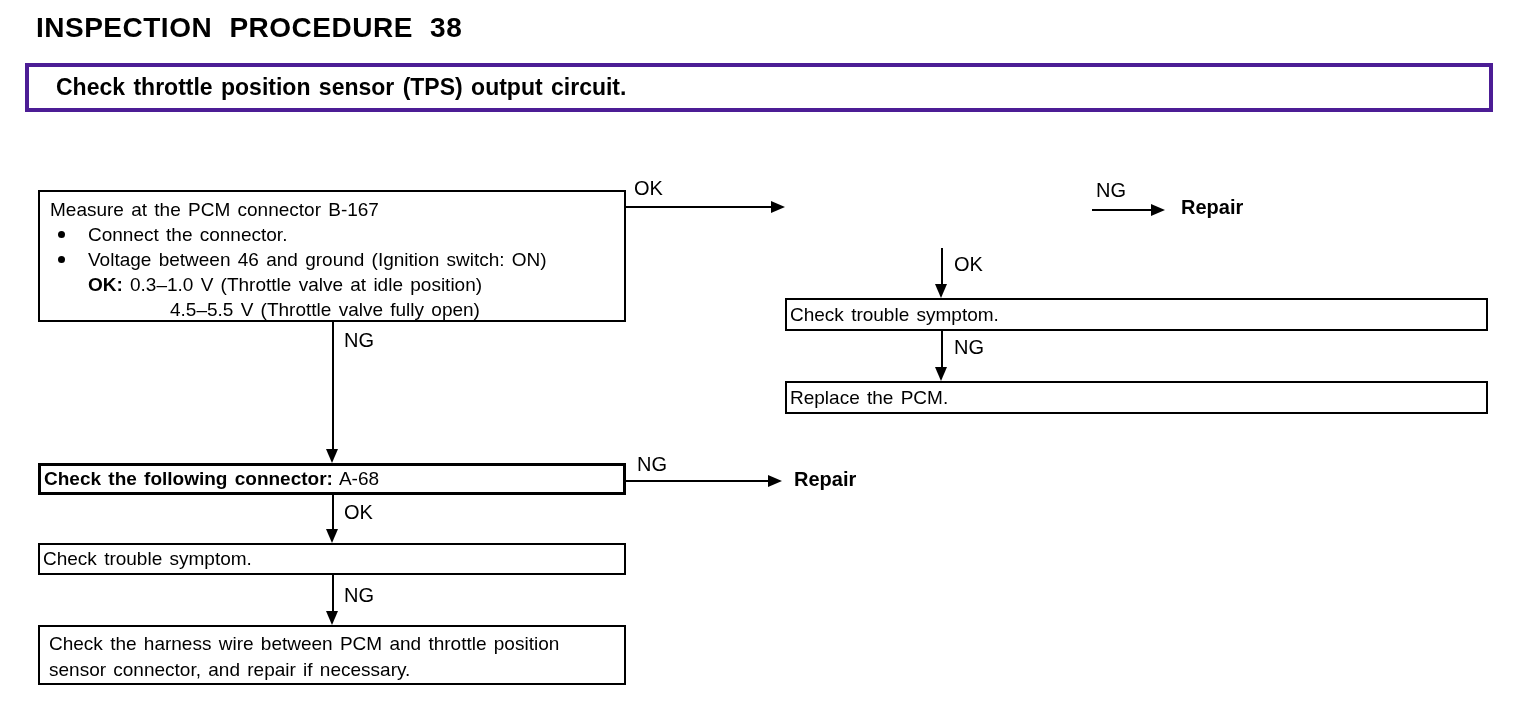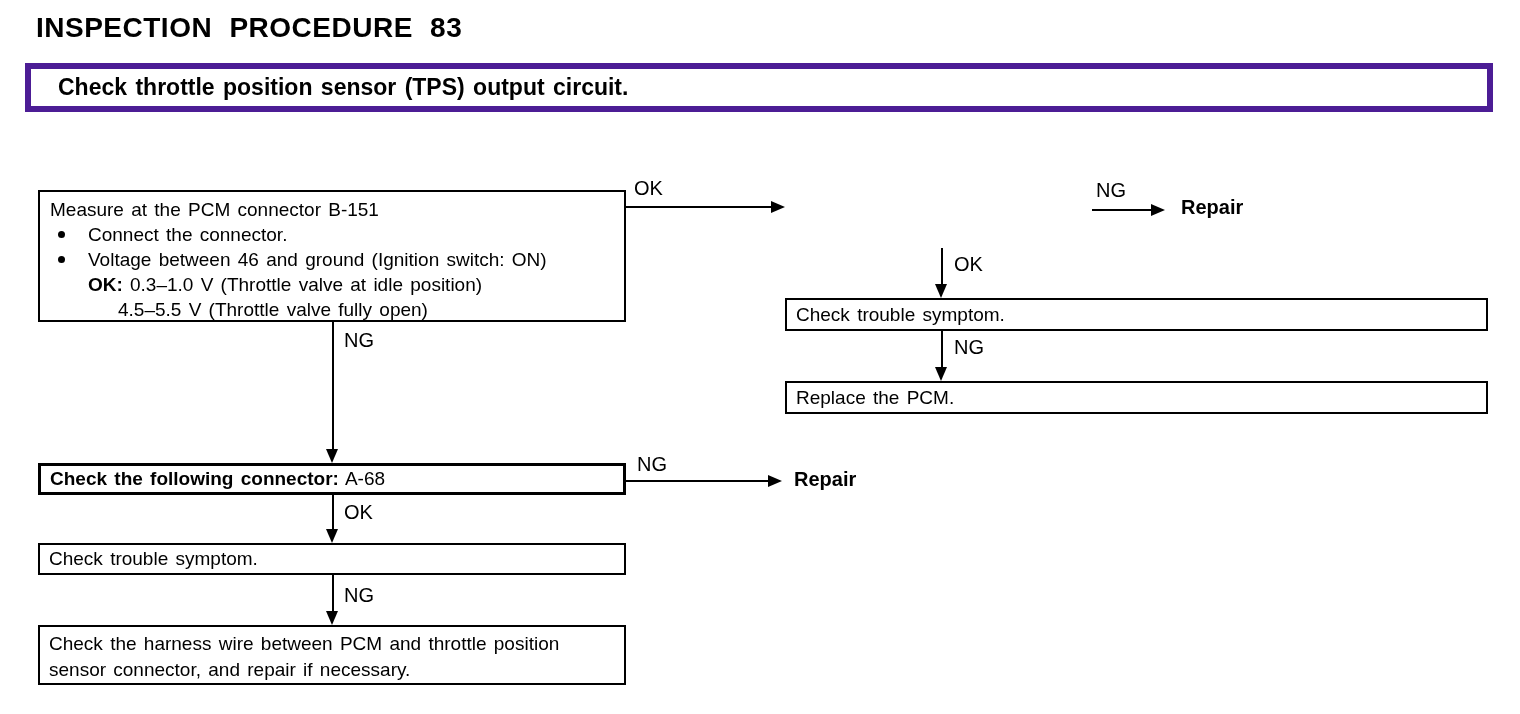--- a/index.html
+++ b/index.html
@@ -18,57 +18,57 @@
   .page-title {
     left: 36px; top: 12px;
     font-size: 28px; font-weight: bold;
     letter-spacing: 0.5px; word-spacing: 9px;
     white-space: nowrap;
   }
 
   
   .header-box {
     left: 25px; top: 63px; width: 1468px; height: 49px;
-    border: 6px solid #4c1d95;
+    border: 4px solid #4c1d95;
     display: flex; align-items: center;
     padding-left: 27px;
     font-size: 23px; font-weight: bold; word-spacing: 2px;
     white-space: nowrap;
   }
 
   
   .flow-box {
     border: 2px solid #000;
     background: #fff;
     font-size: 19px;
     word-spacing: 2px;
   }
   .flow-box.thick { border-width: 3px; }
   .one-line {
     display: flex; align-items: center;
-    padding-left: 9px;
+    padding-left: 3px;
     white-space: nowrap;
   }
 
   
   .measure-box {
     left: 38px; top: 190px; width: 588px; height: 132px;
     padding: 5px 10px 0 10px;
     line-height: 25px;
   }
   .measure-box .row { display: flex; }
   .bullet-dot {
     width: 7px; height: 7px; border-radius: 50%;
     background: #000; flex: 0 0 auto;
     margin: 9px 0 0 8px;
   }
   .bullet-text { margin-left: 23px; white-space: nowrap; text-align: center; }
   .ok-row { margin-left: 38px; }
   .ok-key { font-weight: bold; display: inline-block; width: 42px; flex: 0 0 auto; }
-  .spec2-row { margin-left: 68px; text-align: center; }
+  .spec2-row { margin-left: 120px; text-align: center; }
   .nowrap { white-space: nowrap; }
 
   
   .b109-box {
     left: 785px; top: 192px; width: 307px; height: 56px;
     padding: 1px 10px 0 12px;
     line-height: 24px;
     font-weight: bold;
   }
   .b109-line1 { word-spacing: 5px; white-space: nowrap; }
@@ -105,29 +105,29 @@
 
   
   .edge-label { font-size: 20px; white-space: nowrap; }
   .repair-label { font-size: 20px; font-weight: bold; white-space: nowrap; }
 </style>
 </head>
 <body>
 
 <div id="canvas">
 
-  <div class="abs page-title">INSPECTION PROCEDURE 83</div>
+  <div class="abs page-title">INSPECTION PROCEDURE 38</div>
 
   <div class="abs header-box">
     <span>Check throttle position sensor (TPS) output circuit.</span>
   </div>
 
   <div class="abs flow-box measure-box">
     <div class="row">
-      <span class="nowrap">Measure at the PCM connector B-151</span>
+      <span class="nowrap">Measure at the PCM connector B-167</span>
     </div>
     <div class="row">
       <span class="bullet-dot"></span>
       <span class="bullet-text">Connect the connector.</span>
     </div>
     <div class="row">
       <span class="bullet-dot"></span>
       <span class="bullet-text">Voltage between 46 and ground (Ignition switch: ON)</span>
     </div>
     <div class="row ok-row">

